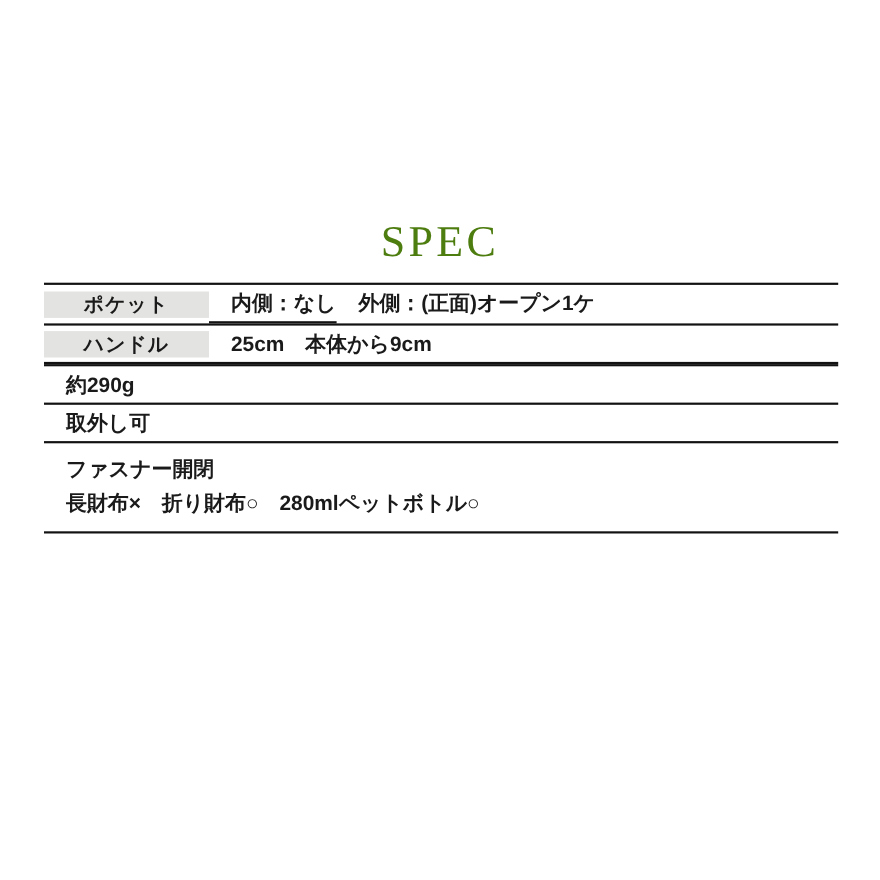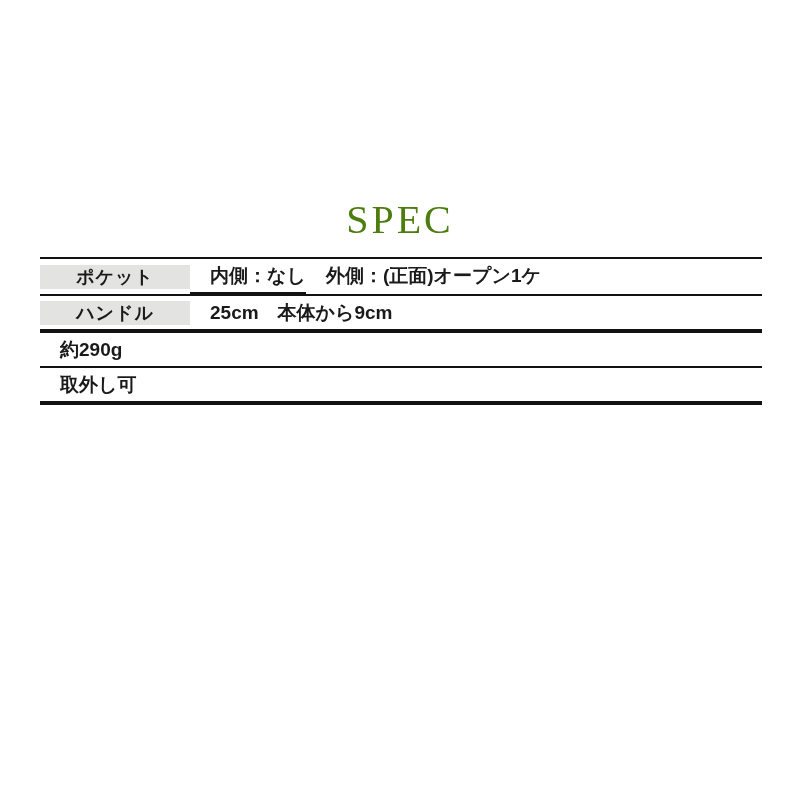--- a/index.html
+++ b/index.html
@@ -111,15 +111,19 @@
 
   <div class="spec-row">
     <div class="value-cell">約290g</div>
   </div>
 
   <div class="spec-row">
     <div class="value-cell">取外し可</div>
   </div>
 
   <div class="spec-row">
+    <div class="value-multiline">
+      <div class="line">ファスナー開閉</div>
+      <div class="line">長財布×　折り財布○　280mlペットボトル○</div>
+    </div>
   </div>
 
 </div>
 
 </body></html>

